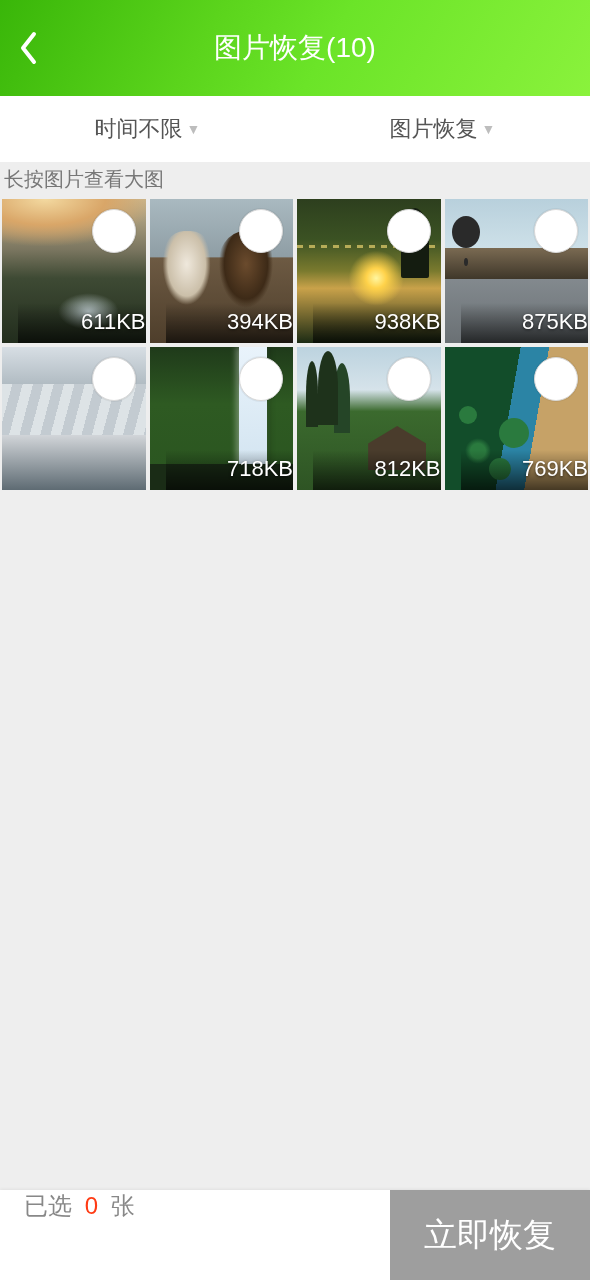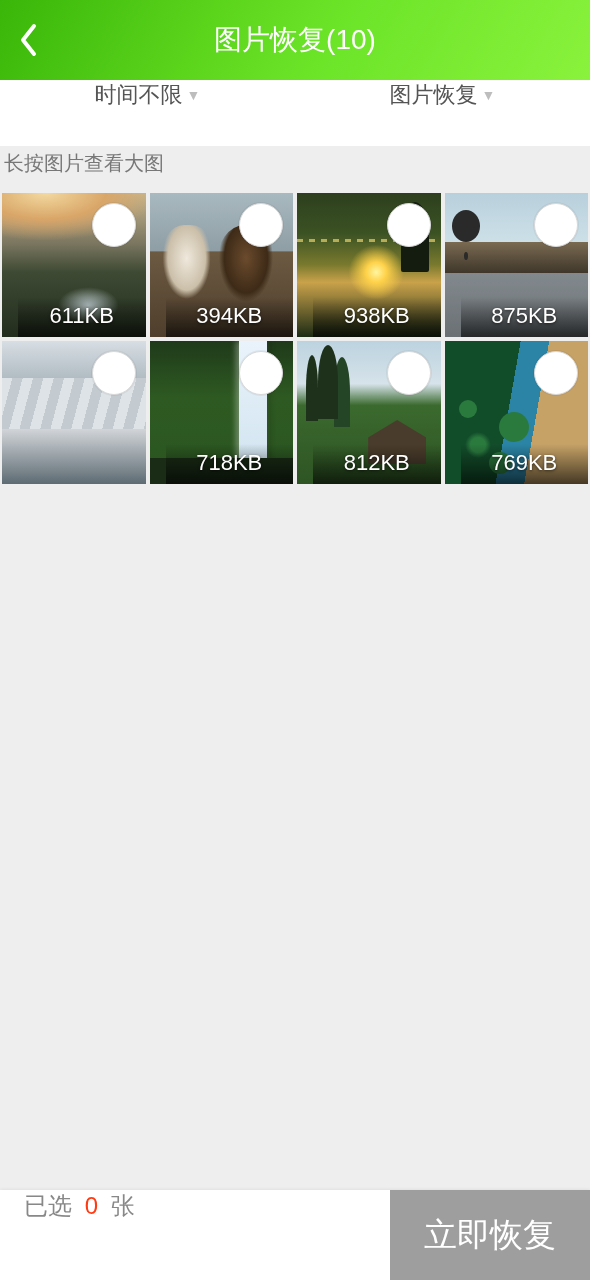--- a/index.html
+++ b/index.html
@@ -1,42 +1,42 @@
 <!DOCTYPE html>
 <html><head>
 <meta charset="utf-8">
 <style>
   * { box-sizing: border-box; margin: 0; padding: 0; }
   html, body { width: 590px; height: 1280px; font-family: -apple-system, "Helvetica Neue", Arial, sans-serif; background: #eeeeee; overflow: hidden; }
   .app { width: 590px; height: 1280px; display: flex; flex-direction: column; background: #eeeeee; }
   .header {
-    height: 80px;
+    height: 96px;
     background: linear-gradient(120deg, #39b609 0%, #5bd41c 35%, #6be428 55%, #8af23c 100%);
     display: flex; align-items: center; position: relative;
   }
   .back-btn {
     position: absolute; left: 18px; top: 0; bottom: 0; display: flex; align-items: center;
     cursor: pointer;
   }
   .back-btn svg { width: 20px; height: 34px; }
   .header-title {
     flex: 1; text-align: center; color: #ffffff; font-size: 28px; font-weight: 500;
   }
   .filters {
-    height: 66px; background: #ffffff; display: flex; align-items: flex-start;
+    height: 66px; background: #ffffff; display: flex; align-items: center;
   }
   .filter-item {
     flex: 1; display: flex; align-items: center; justify-content: center;
     font-size: 22px; color: #555555; cursor: pointer;
   }
   .filter-item .tri {
     margin-left: 4px; color: #bdbdbd; font-size: 14px;
   }
   .hint {
-    padding: 4px 4px 16px 4px; font-size: 20px; color: #777777; background: #eeeeee;
+    padding: 4px 4px 6px 4px; font-size: 20px; color: #777777; background: #eeeeee;
   }
   .grid {
     display: grid;
     grid-template-columns: repeat(4, 1fr);
     gap: 4px;
     padding: 0 2px;
     background: #eeeeee;
   }
   .thumb {
     position: relative;
@@ -48,21 +48,21 @@
   }
   .thumb .scene { position: absolute; inset: 0; }
   .thumb .badge {
     position: absolute; top: 10px; right: 10px;
     width: 44px; height: 44px; border-radius: 50%;
     background: #ffffff; border: 1px solid #d8d8d8;
     box-shadow: 0 0 0 1px rgba(0,0,0,0.05);
   }
   .thumb .size {
     position: absolute; left: 16px; right: 0; bottom: 0;
-    text-align: center; color: #fff; font-size: 22px; font-weight: 500;
+    text-align: right; color: #fff; font-size: 22px; font-weight: 500;
     padding: 6px 0 8px 0;
     background: linear-gradient(to top, rgba(0,0,0,0.65), rgba(0,0,0,0));
     text-shadow: 0 1px 3px rgba(0,0,0,0.6);
   }
   .footer {
     margin-top: auto;
     height: 90px; background: #ffffff;
     display: flex; align-items: flex-start; justify-content: space-between;
     padding-left: 24px;
     box-shadow: 0 -1px 3px rgba(0,0,0,0.06);

